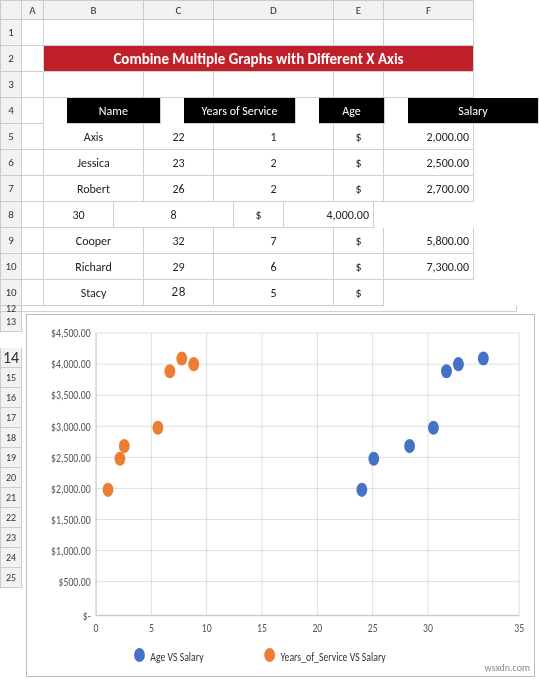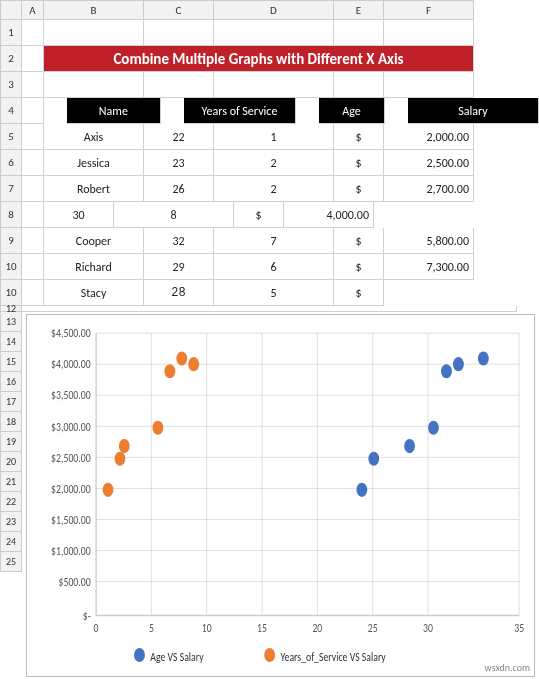--- a/index.html
+++ b/index.html
@@ -242,21 +242,21 @@
     </div>
 
     <div class="sheet-row" style="height:6px;min-height:6px;">
       <div class="row-num" style="font-size:10px;">12</div>
       <div class="cell" style="width:495px;"></div>
     </div>
 
     <div style="display:flex;flex:1;">
       <div style="display:flex;flex-direction:column;">
         <div class="row-num" style="height:20px;font-size:10px;">13</div>
-        <div class="row-num" style="height:20px;font-size:10px;">14</div>
+        <div class="row-num" style="height:20px;font-size:16px;margin-top:16px;">14</div>
         <div class="row-num" style="height:20px;font-size:10px;">15</div>
         <div class="row-num" style="height:20px;font-size:10px;">16</div>
         <div class="row-num" style="height:20px;font-size:10px;">17</div>
         <div class="row-num" style="height:20px;font-size:10px;">18</div>
         <div class="row-num" style="height:20px;font-size:10px;">19</div>
         <div class="row-num" style="height:20px;font-size:10px;">20</div>
         <div class="row-num" style="height:20px;font-size:10px;">21</div>
         <div class="row-num" style="height:20px;font-size:10px;">22</div>
         <div class="row-num" style="height:20px;font-size:10px;">23</div>
         <div class="row-num" style="height:20px;font-size:10px;">24</div>

